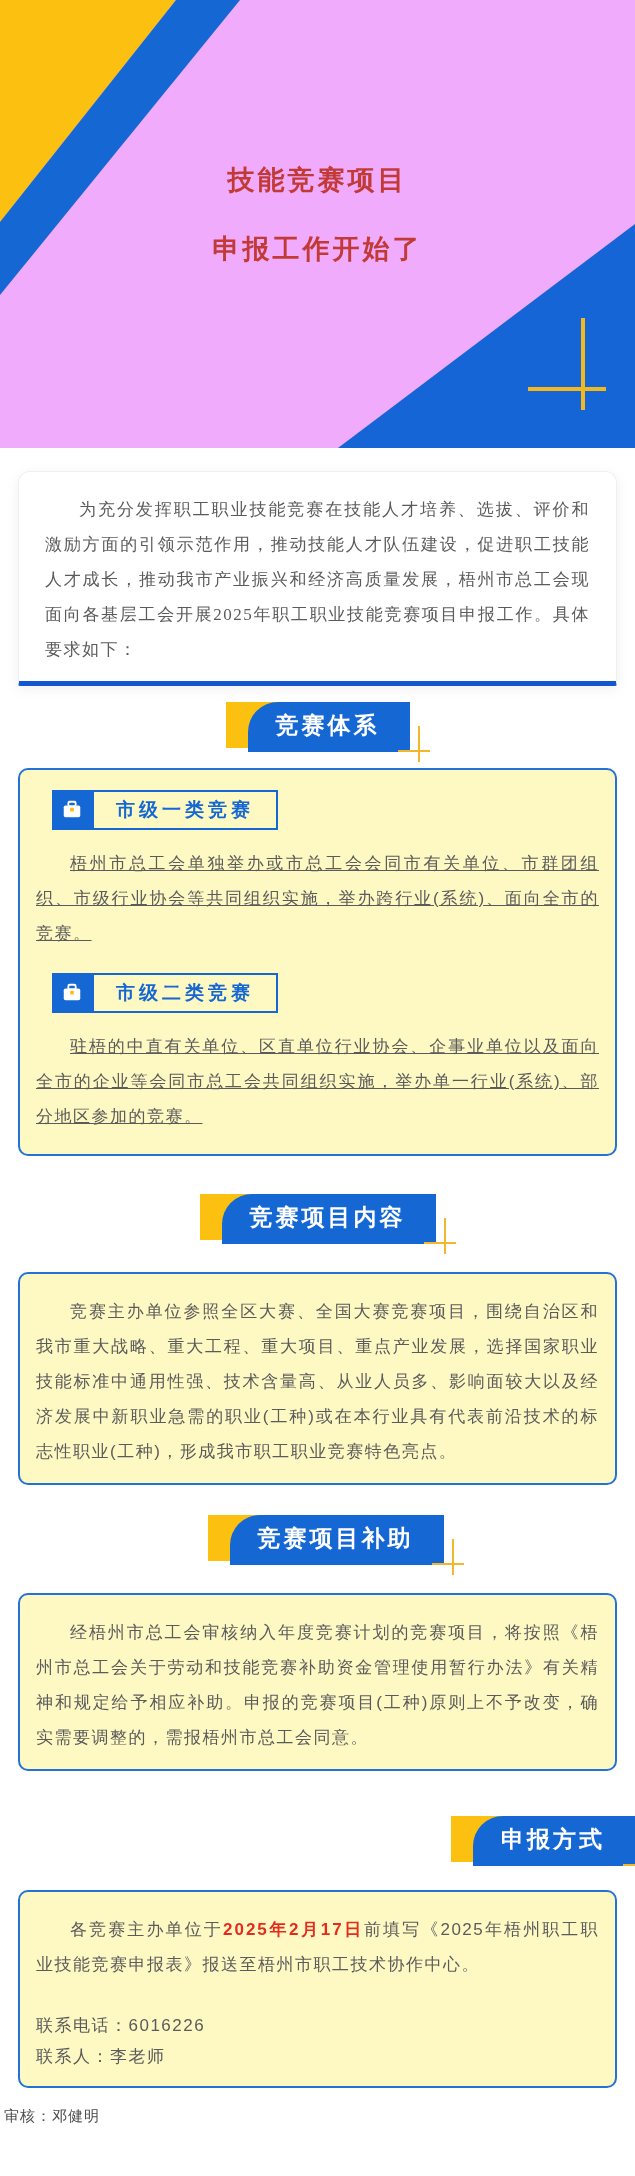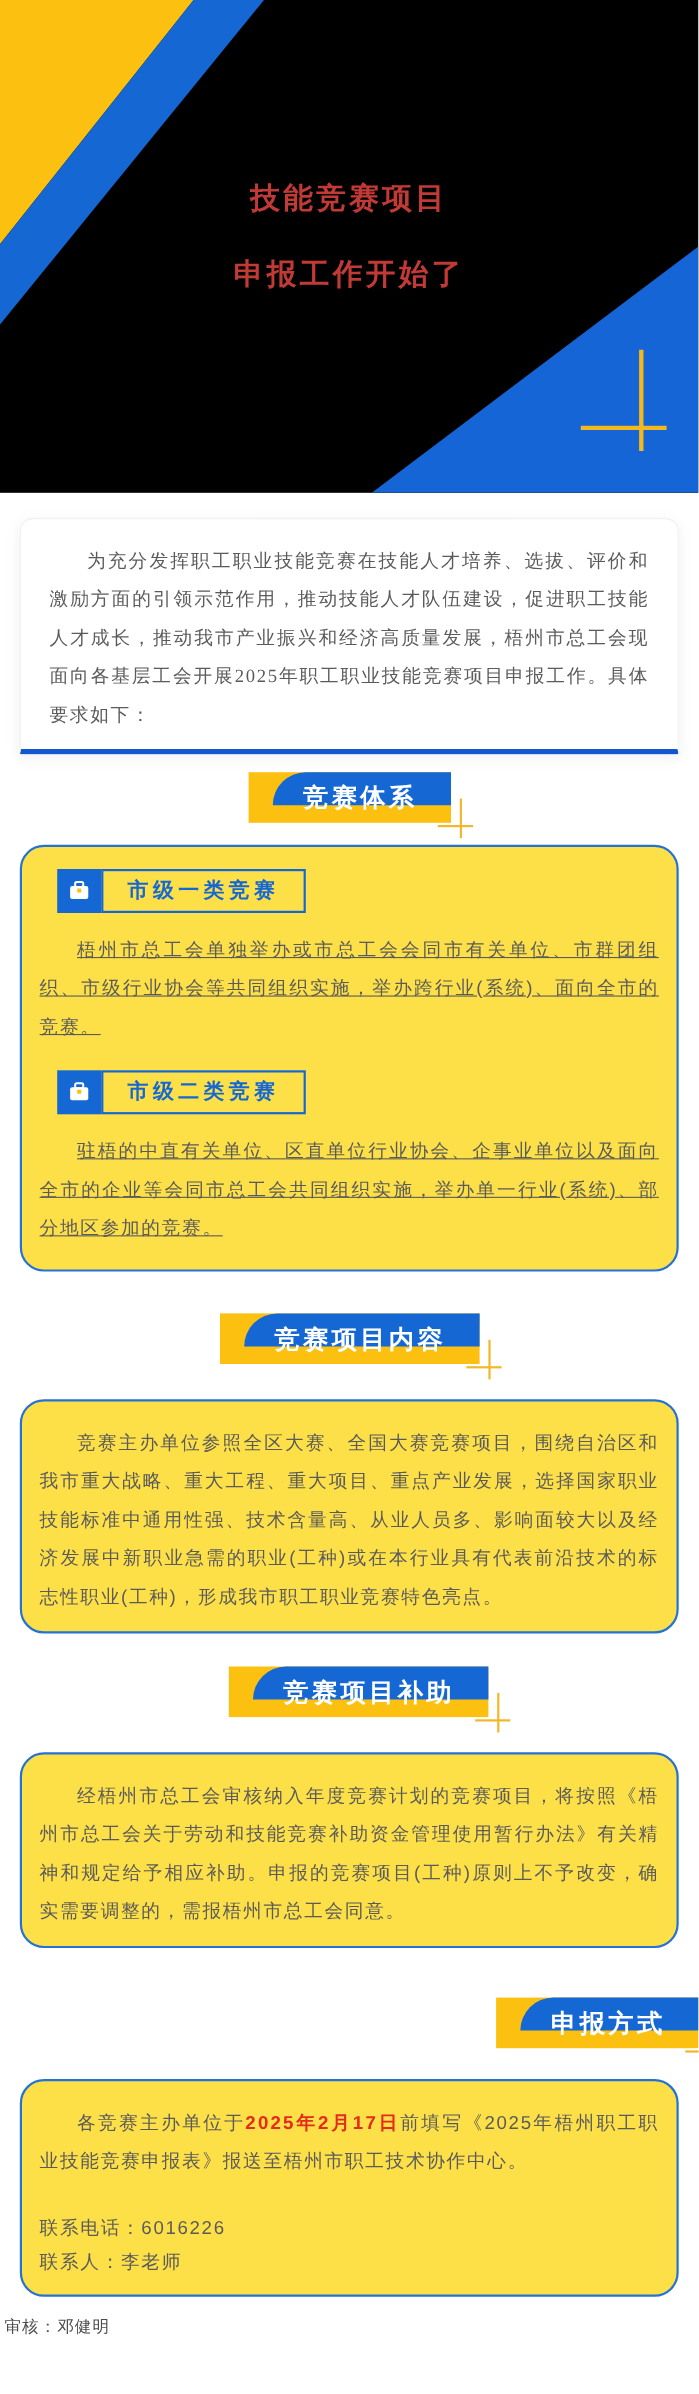--- a/index.html
+++ b/index.html
@@ -8,21 +8,21 @@
     background:#ffffff;
     font-family:"Liberation Sans","DejaVu Sans",sans-serif;
     -webkit-font-smoothing:antialiased;
   }
   .page{width:635px;overflow:hidden;}
 
   
   .hero{
     position:relative;
     width:635px;height:448px;
-    background:#000000;
+    background:#f0abfc;
     overflow:hidden;
   }
   .hero svg{position:absolute;left:0;top:0;display:block;}
   .hero-titles{
     position:absolute;left:0;top:0;width:100%;text-align:center;
   }
   .hero-title{
     margin:0;
     color:#c23a36;
     font-weight:bold;
@@ -57,21 +57,21 @@
   .badge-row{display:flex;justify-content:center;}
   .sec-badge{
     position:relative;
     display:inline-block;
     background:#fcc110;
     padding-left:22px;
     height:46px;
   }
   .badge-label{
     display:inline-block;
-    height:30px;line-height:46px;
+    height:50px;line-height:46px;
     background:#1568d4;
     color:#ffffff;
     font-weight:bold;
     font-size:23px;
     letter-spacing:3px;
     padding:0 30px 0 28px;
     border-top-left-radius:30px;
   }
   .mini-cross{
     position:absolute;
@@ -82,23 +82,23 @@
   .mini-cross::before{
     content:"";position:absolute;left:0;top:24px;width:32px;height:2px;background:#f0b82a;
   }
   .mini-cross::after{
     content:"";position:absolute;left:20px;top:0;width:2px;height:36px;background:#f0b82a;
   }
 
   
   .sec-card{
     margin:12px 18px;
-    background:#fde047;
+    background:#fef9c3;
     border:2px solid #2472d6;
-    border-radius:22px;
+    border-radius:10px;
     padding:20px 16px 14px 16px;
   }
   .mt16{margin-top:16px;}  .mt20{margin-top:20px;}
   .mt28{margin-top:28px;}  .mt30{margin-top:30px;margin-left:16px;}
   .mt32{margin-top:32px;}  .mt38{margin-top:38px;}
   .mt45{margin-top:45px;justify-content:flex-end;}
 
   
   .sub-badge{
     display:flex;align-items:stretch;

